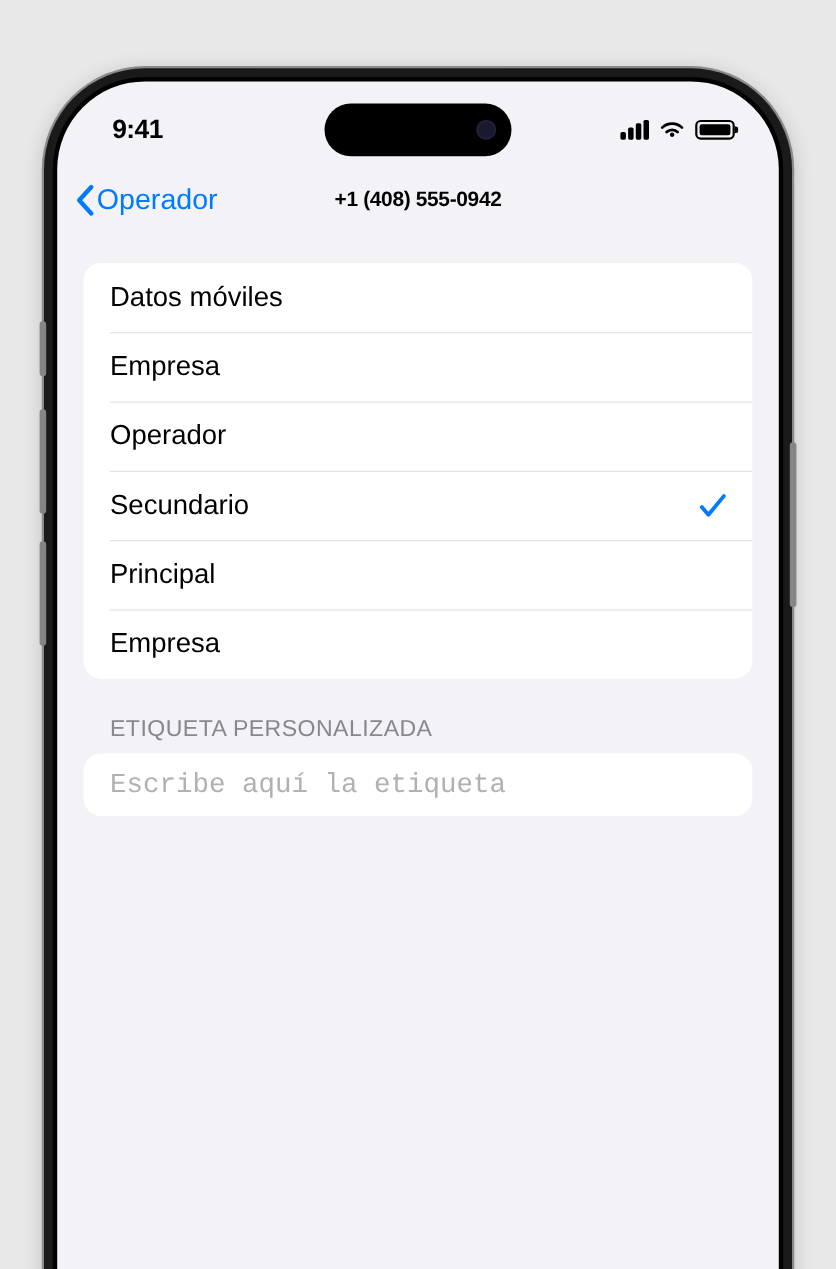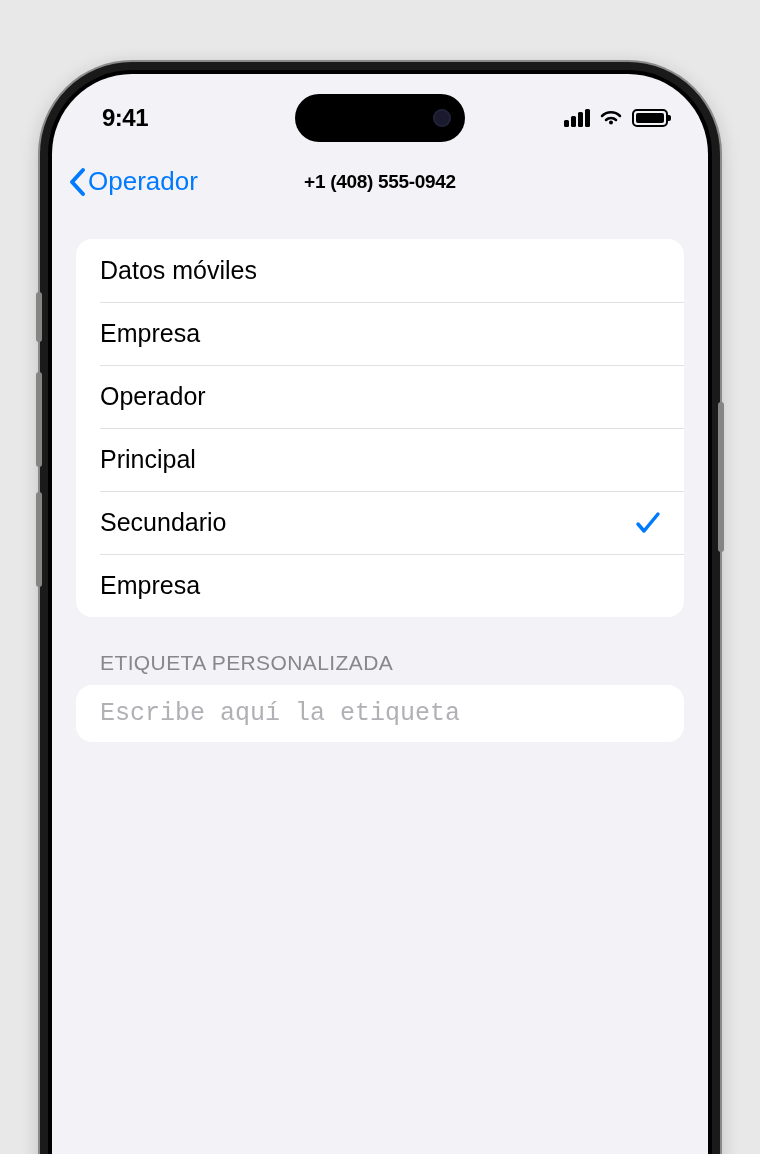--- a/index.html
+++ b/index.html
@@ -269,29 +269,29 @@
           <div class="list-item">
             <span>Datos móviles</span>
           </div>
           <div class="list-item">
             <span>Empresa</span>
           </div>
           <div class="list-item">
             <span>Operador</span>
           </div>
           <div class="list-item">
-            <span>Principal</span>
-          </div>
-          <div class="list-item">
             <span>Secundario</span>
             <span class="checkmark">
               <svg width="28" height="28" viewBox="0 0 28 28" fill="none">
                 <path d="M4 15l6 7L24 5" stroke="#007aff" stroke-width="3.5" stroke-linecap="round" stroke-linejoin="round"></path>
               </svg>
             </span>
+          </div>
+          <div class="list-item">
+            <span>Principal</span>
           </div>
           <div class="list-item">
             <span>Empresa</span>
           </div>
         </div>
 
         <div class="section-header">ETIQUETA PERSONALIZADA</div>
         <div class="input-group">
           <input type="text" class="label-input" placeholder="Escribe aquí la etiqueta" style="">
         </div>

